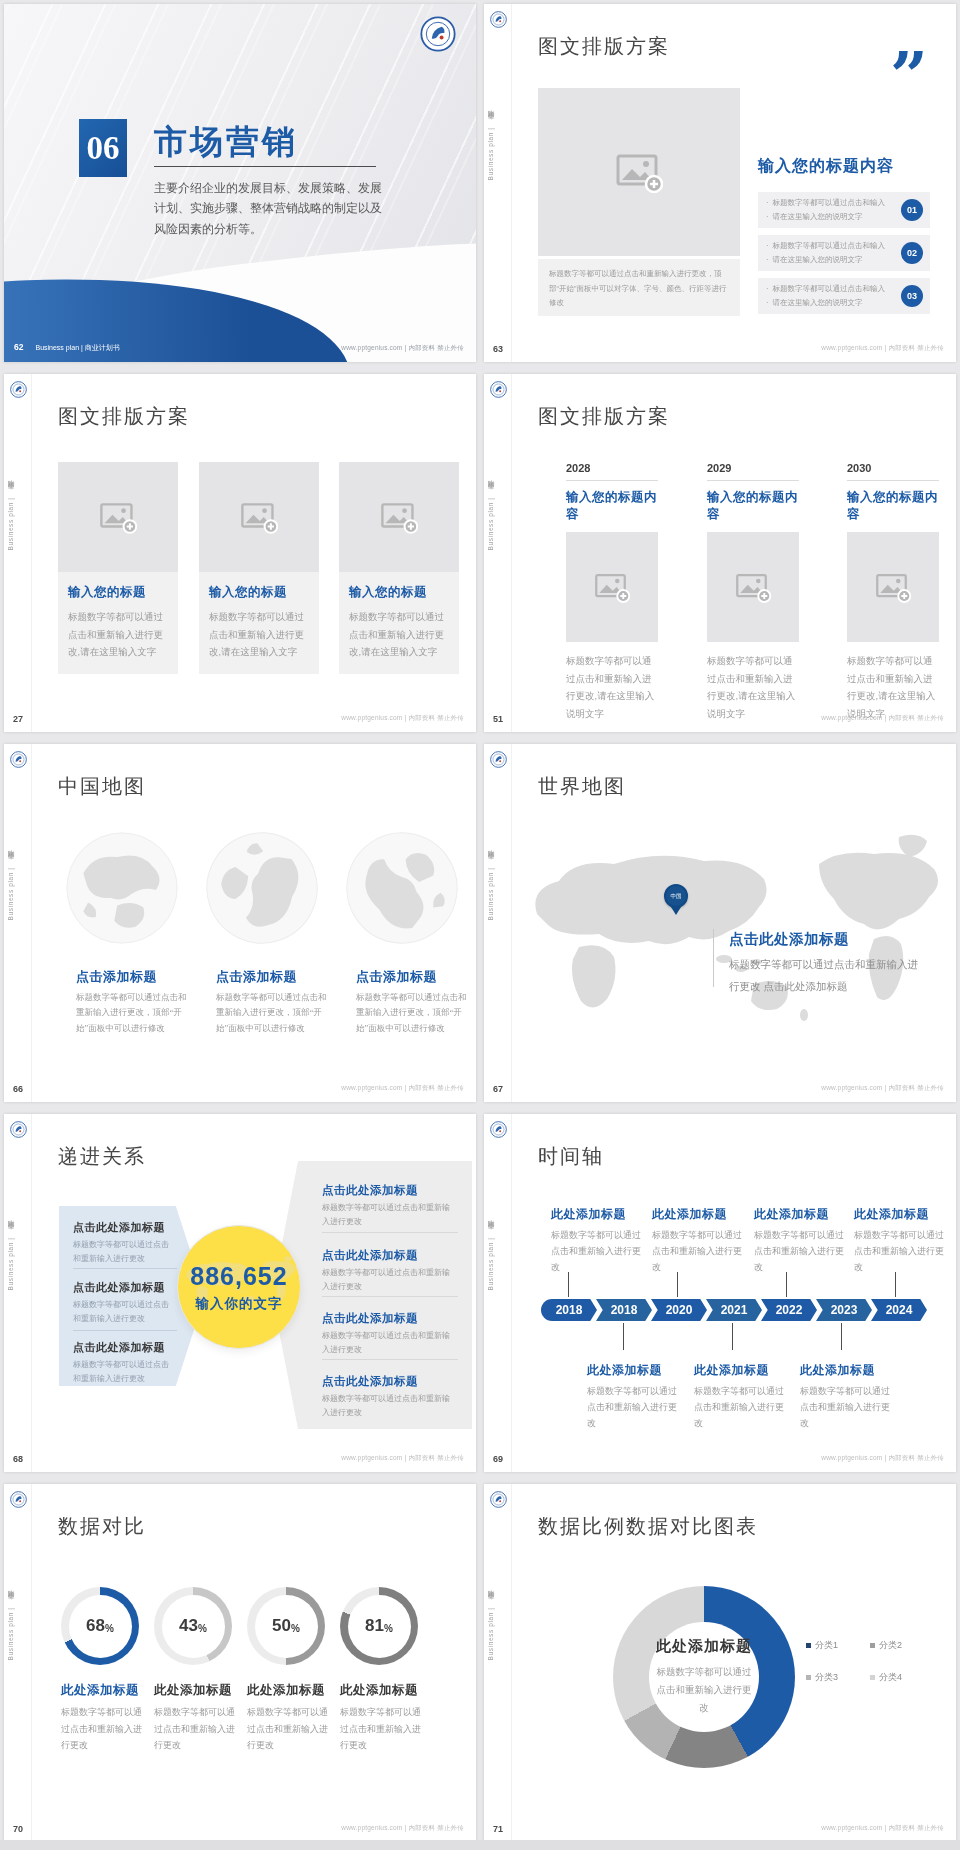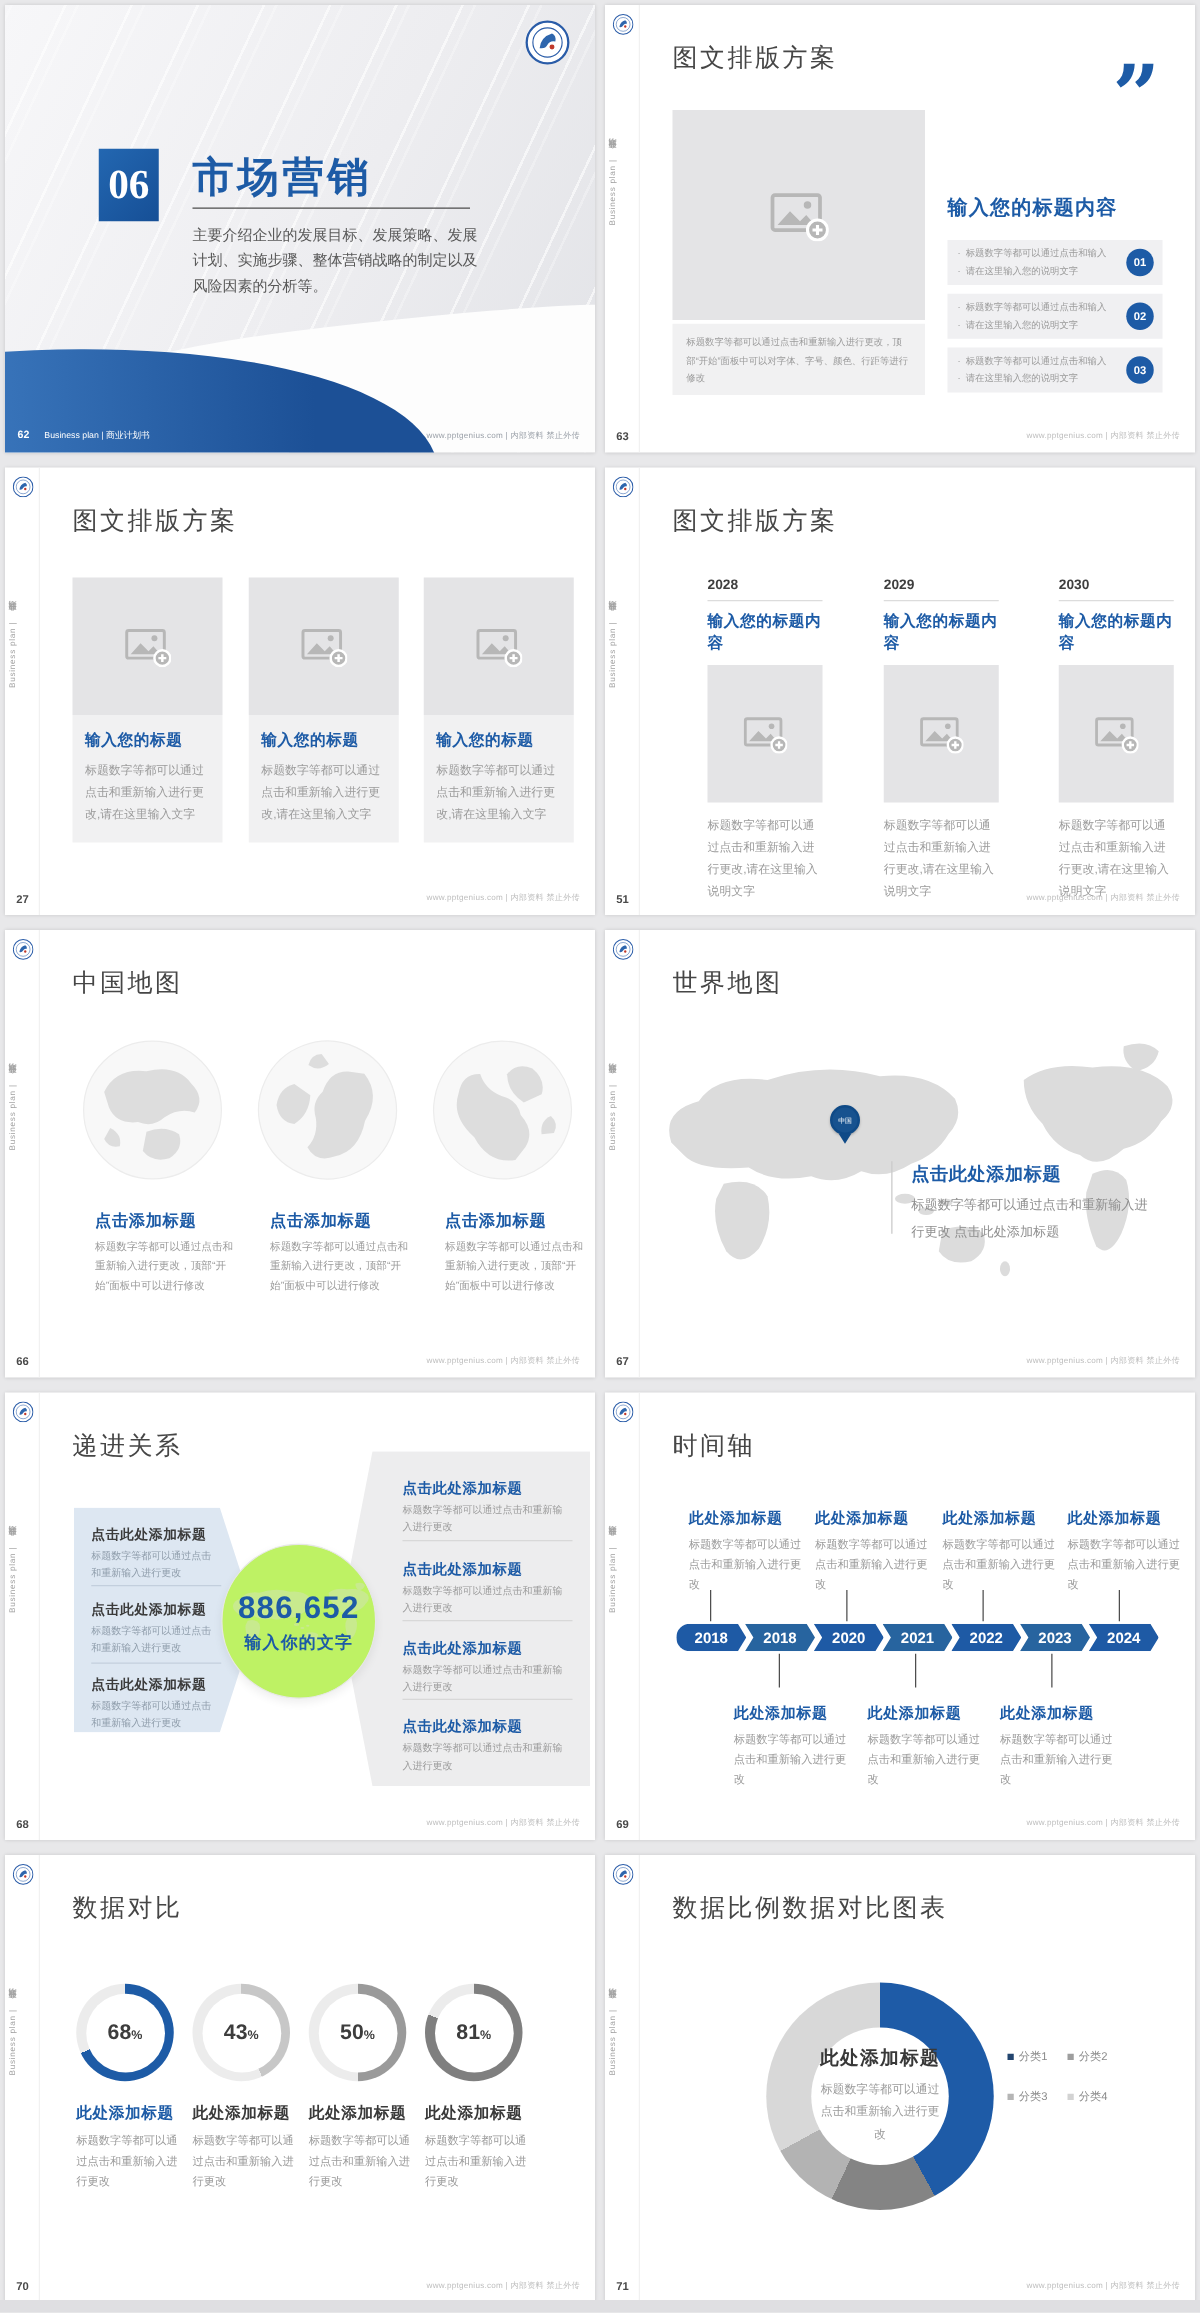--- a/index.html
+++ b/index.html
@@ -73,21 +73,21 @@
   .s65-yr { font-size:11px; font-weight:bold; color:#3f3f3f; }
   .s65-hr { height:1px; background:#dcdcdc; margin:6px 0 8px; }
   .s65-ti { font-size:12.5px; font-weight:bold; color:#1d5ba6; letter-spacing:.5px; }
   .s65-img { margin-top:9px; height:110px; }
   .s65-bd { margin-top:10px; font-size:9.5px; color:#9b9b9b; line-height:1.85; }
 
   
   .s66-globe { position:absolute; top:86px; width:116px; height:116px; border-radius:50%; overflow:hidden; }
   .s66-globe svg { width:100%; height:100%; display:block; }
   .s66-ti { position:absolute; top:224px; font-size:13px; font-weight:bold; color:#1d5ba6; letter-spacing:.5px; }
-  .s66-bd { position:absolute; top:246px; width:112px; font-size:8.5px; color:#9b9b9b; line-height:1.8; }
+  .s66-bd { position:absolute; top:246px; width:112px; font-size:8.5px; color:#9b9b9b; line-height:1.8;font-family:Liberation Serif, serif; }
 
   
   .s67-map { position:absolute; left:35px; top:72px; width:430px; height:236px; }
   .s67-map svg { width:100%; height:100%; display:block; }
   .s67-pin { position:absolute; left:180px; top:140px; width:24px; height:24px; border-radius:50%;
       background:#17528f; border:2px solid #0f4a87; z-index:3; display:flex; align-items:center; justify-content:center;
       box-shadow:0 1px 2px rgba(0,0,0,.25); }
   .s67-pin span { color:#fff; font-size:5.5px; }
   .s67-pin::after { content:''; position:absolute; left:50%; top:21px; margin-left:-5px;
       border:5px solid transparent; border-top:8px solid #0f4a87; }
@@ -101,22 +101,22 @@
   .s68-lit { position:absolute; left:14px; width:102px; }
   .s68-lit .t { font-size:11px; font-weight:bold; color:#3b3b3b; letter-spacing:.5px; }
   .s68-lit .b { margin-top:3px; font-size:8px; color:#8f9dab; line-height:1.75; }
   .s68-ldiv { position:absolute; left:14px; width:104px; height:1px; background:#c3cfdd; }
   .s68-right { position:absolute; left:268px; top:47px; width:200px; height:268px; background:#ededee;
       clip-path:polygon(13% 0,100% 0,100% 100%,13% 100%,0 50%); z-index:1; }
   .s68-rit { position:absolute; left:50px; width:132px; }
   .s68-rit .t { font-size:11.5px; font-weight:bold; color:#1d5ba6; letter-spacing:.5px; }
   .s68-rit .b { margin-top:3px; font-size:8px; color:#9b9b9b; line-height:1.75; }
   .s68-rdiv { position:absolute; left:50px; width:136px; height:1px; background:#d8d8d8; }
-  .s68-cc { position:absolute; left:173px; top:121px; width:124px; height:124px; border-radius:50%;
-      background:#bef264; border:1px solid #e7e7e7; box-shadow:0 3px 8px rgba(0,0,0,.07); z-index:3;
+  .s68-cc { position:absolute; left:173px; top:111px; width:124px; height:124px; border-radius:50%;
+      background:#fde047; border:1px solid #e7e7e7; box-shadow:0 3px 8px rgba(0,0,0,.07); z-index:3;
       display:flex; flex-direction:column; align-items:center; justify-content:center; overflow:hidden; }
   .s68-cc svg.bgmap { position:absolute; left:4px; top:26px; width:116px; height:62px; opacity:.35; }
   .s68-val { position:relative; font-size:25px; font-weight:bold; color:#1d5ba6; letter-spacing:1px; }
   .s68-lab { position:relative; margin-top:4px; font-size:13.5px; font-weight:bold; color:#1d5ba6; letter-spacing:1px; }
 
   
   .s69-top { position:absolute; width:90px; }
   .s69-top .t, .s69-bot .t { font-size:12px; font-weight:bold; color:#1d5ba6; letter-spacing:.5px; }
   .s69-top .b, .s69-bot .b { margin-top:5px; font-size:9px; color:#9b9b9b; line-height:1.75; }
   .s69-bot { position:absolute; width:90px; }
@@ -137,21 +137,21 @@
   .s70-ring .v i { font-style:normal; font-size:10px; font-weight:bold; color:#3d3d3d; margin-top:5px; }
   .s70-ti { position:absolute; top:198px; font-size:12.5px; font-weight:bold; color:#3a3a3a; letter-spacing:.5px; }
   .s70-bd { position:absolute; top:220px; width:84px; font-size:9px; color:#9b9b9b; line-height:1.85; }
 
   
   .s71-dn { position:absolute; left:129px; top:102px; width:182px; height:182px; border-radius:50%; }
   .s71-hole { position:absolute; inset:36px; background:#fff; border-radius:50%; z-index:2;
       display:flex; flex-direction:column; align-items:center; justify-content:center; text-align:center; }
   .s71-ct { font-size:15px; font-weight:bold; color:#383838; letter-spacing:1px; }
   .s71-cb { margin-top:7px; width:104px; font-size:9.5px; color:#9b9b9b; line-height:1.9; }
-  .s71-lgrow { position:absolute; left:322px; display:flex; gap:16px; }
+  .s71-lgrow { position:absolute; left:322px; display:flex; gap:32px; }
   .s71-lg { display:flex; align-items:center; font-size:9px; color:#8a8a8a; }
   .s71-lg .mk { width:5px; height:5px; margin-right:4px; display:inline-block; }
 </style>
 </head>
 <body>
 
 <svg width="0" height="0" style="position:absolute">
   <defs>
     <symbol id="ic-logo" viewBox="0 0 40 40">
       <circle cx="20" cy="20" r="18.5" fill="#fff" stroke="#2a5ca8" stroke-width="2"></circle>

